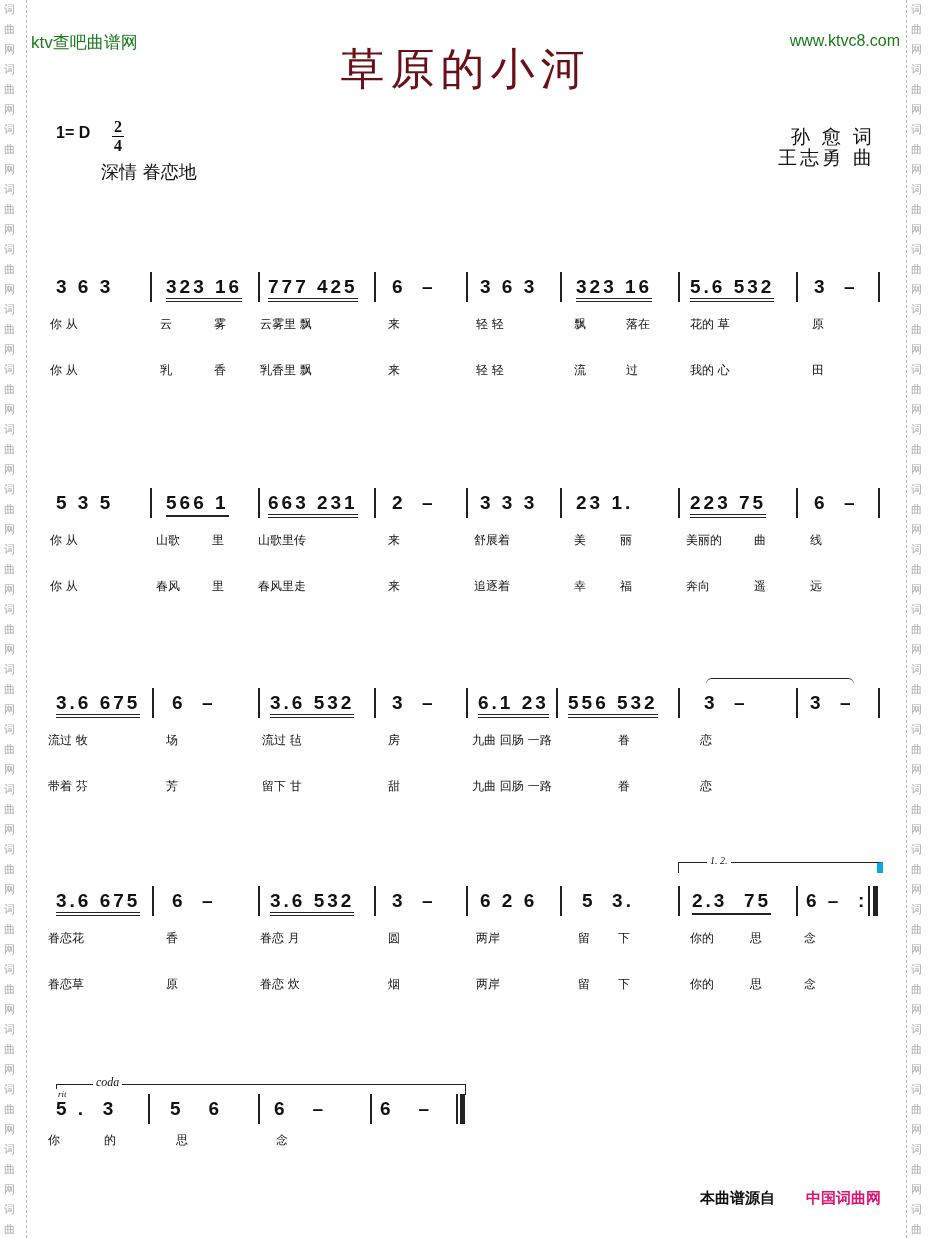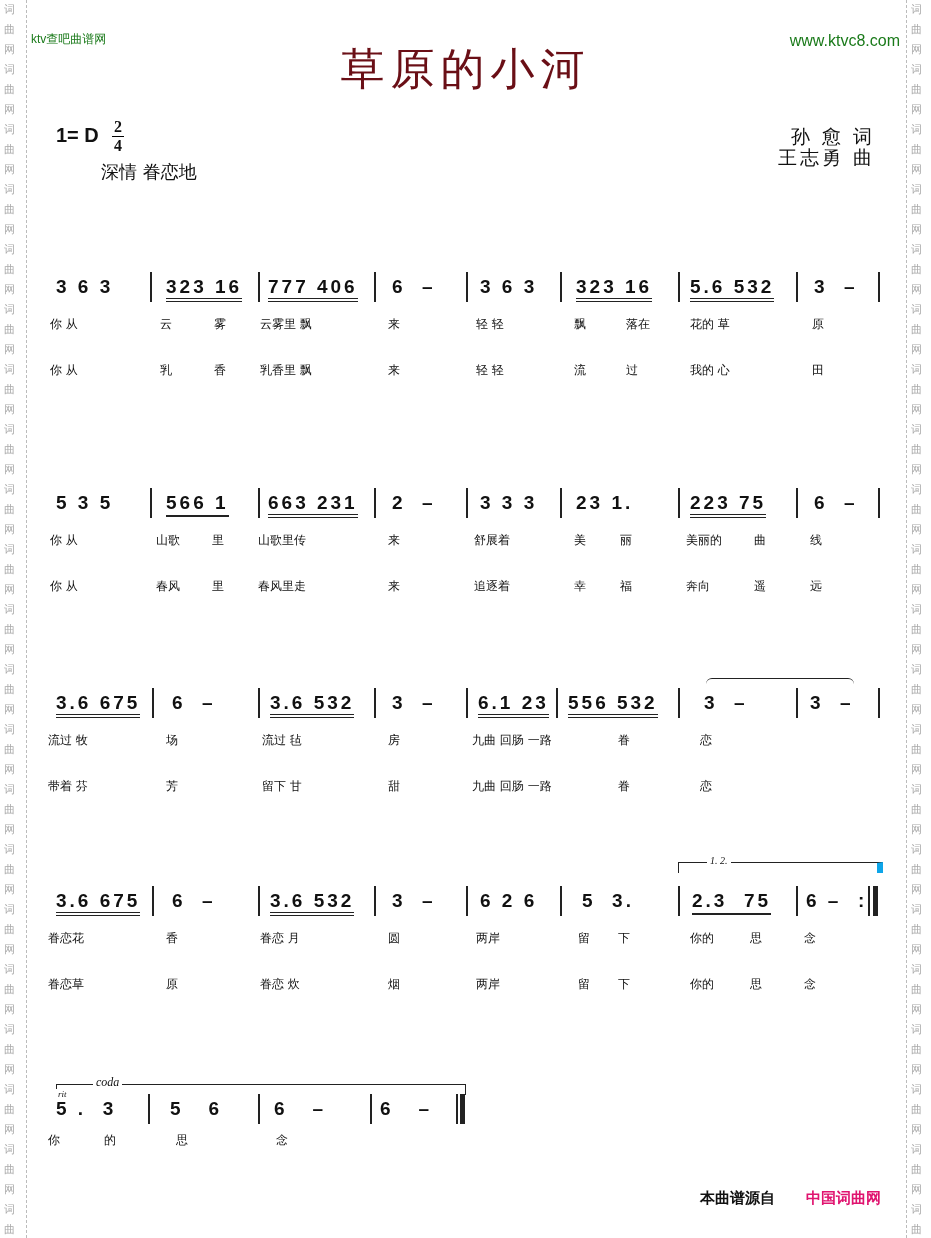--- a/index.html
+++ b/index.html
@@ -3,27 +3,27 @@
 <meta charset="utf-8">
 <style>
   html, body { margin:0; padding:0; background:#ffffff; }
   body { width:931px; height:1238px; position:relative; overflow:hidden;
          font-family:"DejaVu Serif", serif; color:#111; }
   .wm-col { position:absolute; top:0; width:26px; height:1238px; border-right:1px dashed #bbb; }
   .wm-col.right { left:906px; border-right:none; border-left:1px dashed #bbb; }
   .wm-col.left { left:0; }
   .wm-group { position:absolute; left:4px; font-size:11px; line-height:20px; color:#aaa;
               font-family:"DejaVu Sans", sans-serif; }
-  .site-l { position:absolute; left:31px; top:31px; font-size:12px; color:#1a7a1a;
+  .site-l { position:absolute; left:31px; top:31px; font-size:17px; color:#1a7a1a;
             font-family:"Liberation Sans", sans-serif; }
   .site-r { position:absolute; right:31px; top:32px; font-size:16px; color:#1a7a1a;
             font-family:"Liberation Sans", sans-serif; }
   .title { position:absolute; left:0; width:931px; top:40px; text-align:center;
            font-size:44px; color:#6a0f16; letter-spacing:6px; font-family:"DejaVu Serif", serif; }
-  .key { position:absolute; left:56px; top:124px; font-size:20px; font-family:"Liberation Sans", sans-serif; font-weight:bold;}
+  .key { position:absolute; left:56px; top:124px; font-size:16px; font-family:"Liberation Sans", sans-serif; font-weight:bold;}
   .frac { position:absolute; left:112px; top:119px; font-size:16px; font-weight:bold;
           text-align:center; line-height:16px; font-family:"Liberation Serif", serif; }
   .frac span { display:block; }
   .frac .line { border-top:1px solid #000; width:12px; margin:1px auto; }
   .tempo { position:absolute; left:101px; top:160px; font-size:18px; }
   .credit { position:absolute; right:56px; font-size:19px; letter-spacing:3px; }
   .staff { position:absolute; left:48px; width:832px; }
   .notes { position:relative; height:42px; }
   .bar { position:absolute; top:6px; width:2px; height:30px; background:#222; }
   .bar.thick { width:5px; }
@@ -101,21 +101,21 @@
 <div class="tempo">深情 眷恋地</div>
 <div class="credit" style="top:124px">孙  愈 词</div>
 <div class="credit" style="top:145px">王志勇 曲</div>
 
 <div class="staff" style="top:266px">
   <div class="notes">
     <span class="seg" style="left:8px">3 6 3</span>
     <div class="bar" style="left:102px"></div>
     <span class="seg ul2" style="left:118px">323 16</span>
     <div class="bar" style="left:210px"></div>
-    <span class="seg ul2" style="left:220px">777 406</span>
+    <span class="seg ul2" style="left:220px">777 425</span>
     <div class="bar" style="left:326px"></div>
     <span class="seg" style="left:344px">6  –</span>
     <div class="bar" style="left:418px"></div>
     <span class="seg" style="left:432px">3 6 3</span>
     <div class="bar" style="left:512px"></div>
     <span class="seg ul2" style="left:528px">323 16</span>
     <div class="bar" style="left:630px"></div>
     <span class="seg ul2" style="left:642px">5.6 532</span>
     <div class="bar" style="left:748px"></div>
     <span class="seg" style="left:766px">3  –</span>

